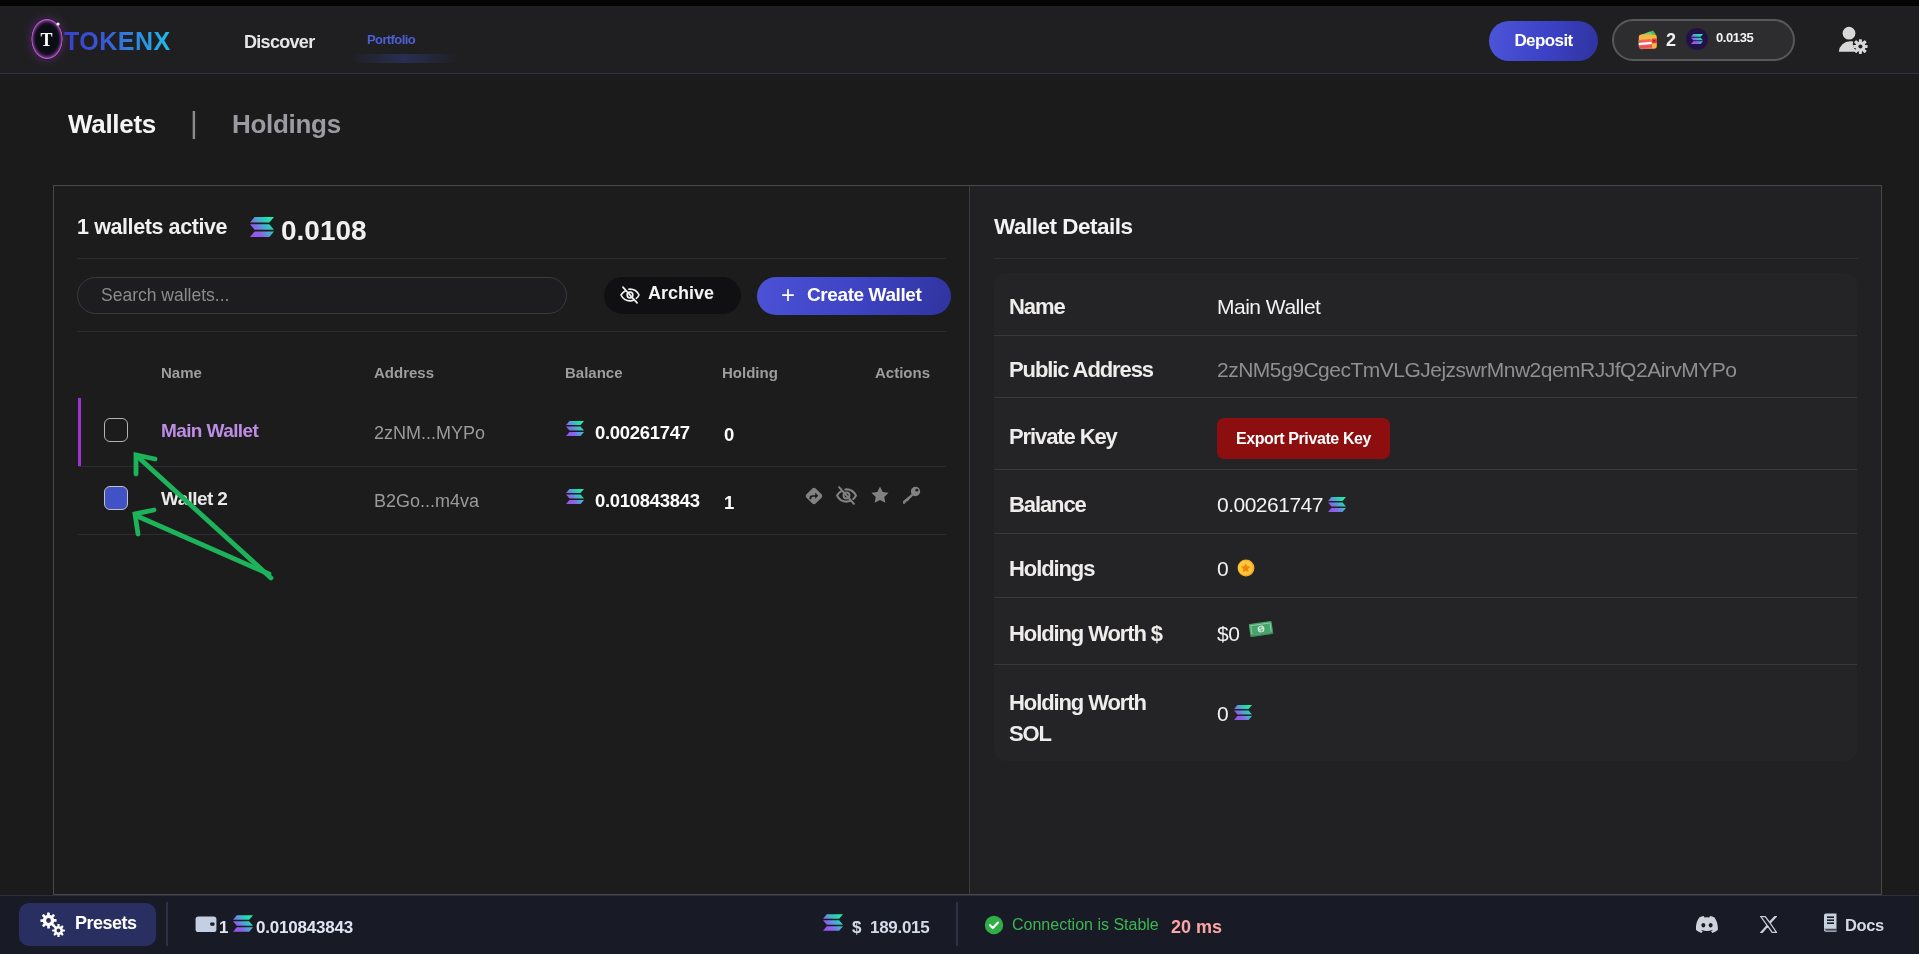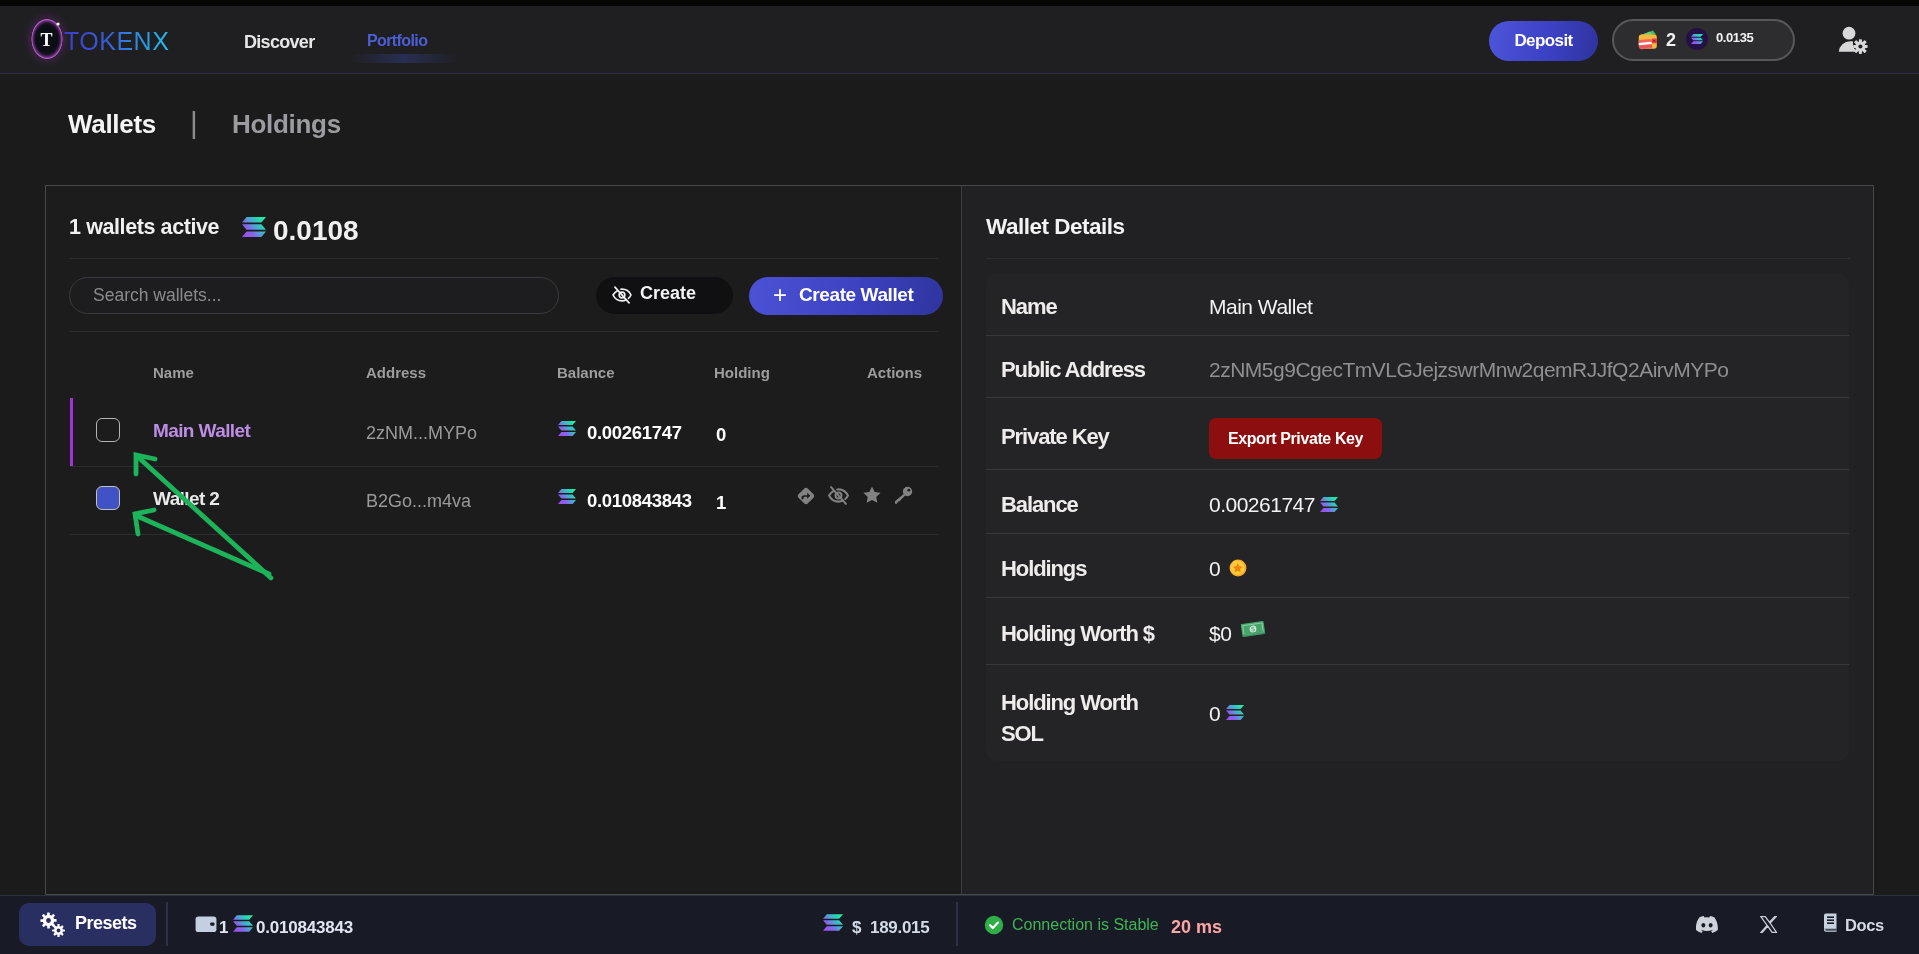--- a/index.html
+++ b/index.html
@@ -5,41 +5,41 @@
   * { margin:0; padding:0; box-sizing:border-box; }
   html,body { width:1919px; height:954px; overflow:hidden; background:#1b1b1b;
     font-family:"Liberation Sans", sans-serif; }
   .abs { position:absolute; }
   #stage { position:relative; width:1919px; height:954px; }
   
   #topstrip { left:0; top:0; width:1919px; height:6px; background:#050505; }
   #header { left:0; top:6px; width:1919px; height:68px; background:#1f1f21;
     border-bottom:1px solid #2b3050; }
   #logo { left:29px; top:14px; width:38px; height:48px; }
-  #brand { left:64px; top:27px; font-size:25px; font-weight:normal; letter-spacing:0.5px;
+  #brand { left:64px; top:27px; font-size:25px; font-weight:bold; letter-spacing:0.5px;
     background:linear-gradient(90deg,#3b3ec9 0%,#3a56d4 35%,#2d8ce0 70%,#1fc0ea 100%);
     -webkit-background-clip:text; background-clip:text; color:transparent; }
   #nav-discover { left:244px; top:32px; font-size:18px; font-weight:bold; letter-spacing:-0.7px; color:#e6e6e6; }
-  #nav-portfolio { left:367px; top:32px; font-size:16px; font-weight:bold; letter-spacing:-0.6px; color:#4c5fd5; }
+  #nav-portfolio { left:367px; top:32px; font-size:13px; font-weight:bold; letter-spacing:-0.6px; color:#4c5fd5; }
   #nav-glow { left:350px; top:54px; width:108px; height:9px; border-radius:5px;
     background:linear-gradient(90deg,rgba(54,70,160,0.0),rgba(58,76,180,0.35),rgba(54,70,160,0.0)); }
   #btn-deposit { left:1489px; top:21px; width:109px; height:40px; border-radius:20px;
     background:linear-gradient(100deg,#4d55da 0%,#3b41c4 55%,#2f339e 100%);
     color:#fff; font-size:17px; letter-spacing:-0.6px; font-weight:bold; text-align:center; line-height:40px; }
   #pill { left:1612px; top:19px; width:183px; height:42px; border-radius:21px;
     border:2px solid #58585a; background:#2d2d2f; }
   #pill-2 { left:1666px; top:30px; font-size:18px; font-weight:bold; color:#f2f2f2; }
   #pill-sol { left:1686px; top:28px; width:22px; height:22px; border-radius:50%; background:#221144; }
   #pill-val { left:1716px; top:30px; font-size:13px; font-weight:bold; letter-spacing:-0.4px; color:#f2f2f2; }
   
   #tab-wallets { left:68px; top:109px; font-size:26px; font-weight:bold; letter-spacing:-0.3px; color:#f4f4f4; }
   #tab-sep { left:190px; top:106px; font-size:30px; color:#8a8a8a; font-weight:300;}
   #tab-holdings { left:232px; top:109px; font-size:26px; font-weight:bold; letter-spacing:-0.3px; color:#9b9ba1; }
   
-  #card { left:45px; top:185px; width:1829px; height:710px; border:1px solid #48484a;
+  #card { left:53px; top:185px; width:1829px; height:710px; border:1px solid #48484a;
     background:#1c1c1d; }
   #rpanelbg { left:915px; top:0px; width:912px; height:708px; background:#212123;
     border-left:1px solid #3c3c3e; }
   
   #lp-title { left:23px; top:29px; font-size:21.5px; font-weight:bold; letter-spacing:-0.4px; color:#f0f0f0; }
   #lp-sol { left:196px; top:31px; width:24px; height:20px; }
   #lp-amt { left:227px; top:29px; font-size:28px; font-weight:bold; color:#f0f0f0;text-align:center; }
   .hr { position:absolute; background:#2d2d2f; height:1px; }
   #lp-hr1 { left:23px; top:72px; width:869px; }
   #lp-hr2 { left:23px; top:145px; width:869px; }
@@ -169,21 +169,21 @@
     <div class="abs" id="lp-amt">0.0108</div>
     <div class="hr" id="lp-hr1"></div>
     <div class="abs" id="search">Search wallets...</div>
     <div class="abs" id="btn-archive">
         <span style="position:absolute;left:16px;top:8px;"><svg width="20" height="20" viewBox="0 0 24 24" fill="none" stroke="#f0f0f0" stroke-width="2" stroke-linecap="round" stroke-linejoin="round">
 <path d="M10.6 5.1 A 10.9 10.9 0 0 1 12 5 c 5.4 0 9.3 3.9 10.8 7 a 12.3 12.3 0 0 1 -3.1 4"></path>
 <path d="M6.6 6.8 A 12.6 12.6 0 0 0 1.2 12 c 1.5 3.1 5.4 7 10.8 7 a 11 11 0 0 0 5.1 -1.3"></path>
 <circle cx="12" cy="12" r="3.4"></circle>
 <line x1="3.5" y1="2.5" x2="20.5" y2="21.5"></line>
 </svg></span>
-        <span style="position:absolute;left:44px;top:6px;">Create</span>
+        <span style="position:absolute;left:44px;top:6px;">Archive</span>
       </div>
     <div class="abs" id="btn-create">
         <span style="position:absolute;left:24px;top:4px;font-size:24px;font-weight:normal;">+</span>
         <span style="position:absolute;left:50px;top:7px;">Create Wallet</span>
       </div>
     <div class="hr" id="lp-hr2"></div>
     <div class="th" style="left:107px;">Name</div>
     <div class="th" style="left:320px;">Address</div>
     <div class="th" style="left:511px;">Balance</div>
     <div class="th" style="left:668px;">Holding</div>

